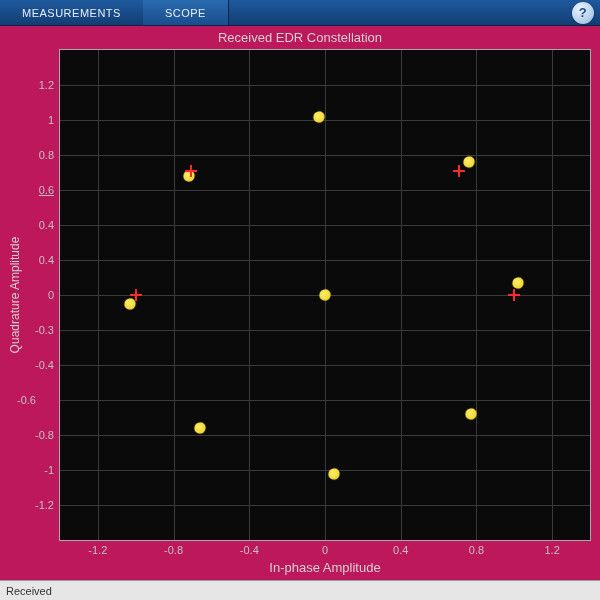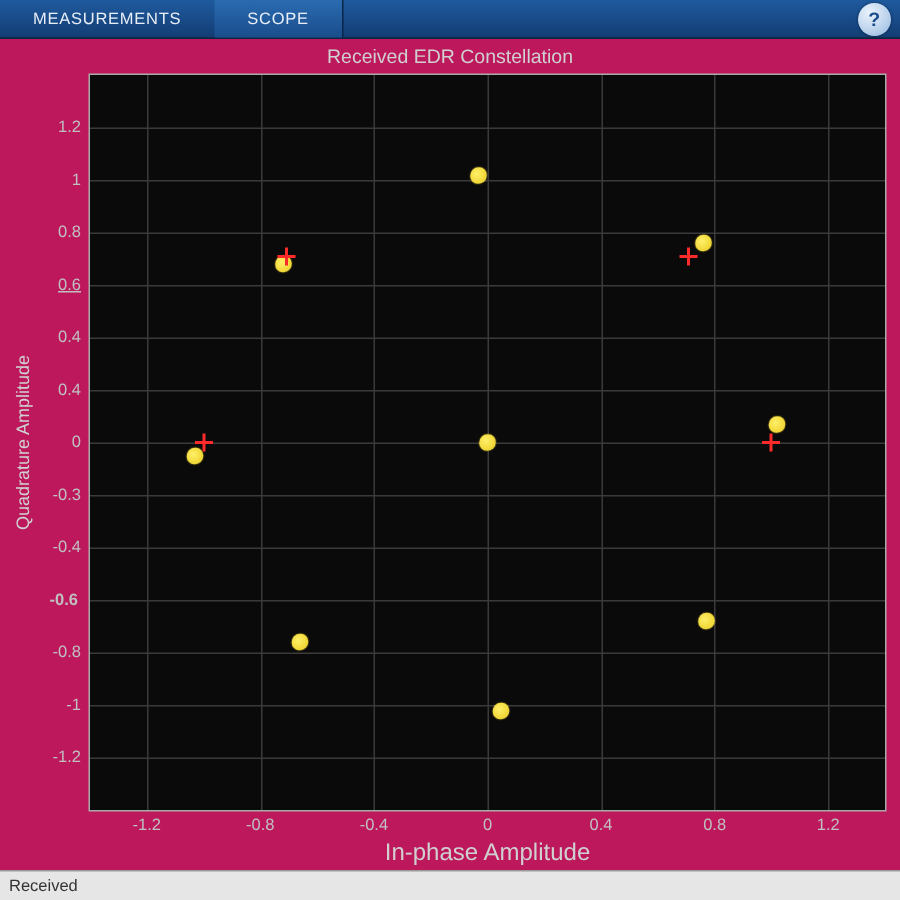--- a/index.html
+++ b/index.html
@@ -85,21 +85,21 @@
     color: #c0c0c0;
     font-size: 11px;
     transform: translateY(-50%);
     text-align: right;
   }
   .axis-label-x {
     position: absolute;
     left: 50%;
     transform: translateX(-50%);
     color: #d0d0d0;
-    font-size: 16px;
+    font-size: 13px;
   }
   .axis-label-y {
     position: absolute;
     transform: translate(-50%, -50%) rotate(-90deg);
     color: #d0d0d0;
     font-size: 12px;
     white-space: nowrap;
   }
   .cluster {
     position: absolute;
@@ -185,21 +185,21 @@
 <div class="tick-label-x" style="left: 97.8571px; top: 518px;">-1.2</div>
     <div class="tick-label-x" style="left: 173.571px; top: 518px;">-0.8</div>
     <div class="tick-label-x" style="left: 249.286px; top: 518px;">-0.4</div>
     <div class="tick-label-x" style="left: 325px; top: 518px;">0</div>
     <div class="tick-label-x" style="left: 400.714px; top: 518px;">0.4</div>
     <div class="tick-label-x" style="left: 476.429px; top: 518px;">0.8</div>
     <div class="tick-label-x" style="left: 552.143px; top: 518px;">1.2</div>
     <div class="tick-label-y" style="right: 546px; top: 479px;">-1.2</div>
     <div class="tick-label-y" style="right: 546px; top: 444px;">-1</div>
     <div class="tick-label-y" style="right: 546px; top: 409px;">-0.8</div>
-    <div class="tick-label-y" style="right: 548px; top: 374px; font-weight: bold;">-0.6</div>
+    <div class="tick-label-y" style="right: 564px; top: 374px;">-0.6</div>
     <div class="tick-label-y" style="right: 546px; top: 339px;">-0.4</div>
     <div class="tick-label-y" style="right: 546px; top: 304px;">-0.3</div>
     <div class="tick-label-y" style="right: 546px; top: 269px;">0</div>
     <div class="tick-label-y" style="right: 546px; top: 234px;">0.4</div>
     <div class="tick-label-y" style="right: 546px; top: 199px;">0.4</div>
     <div class="tick-label-y" style="right: 546px; top: 164px; text-decoration: underline;">0.6</div>
     <div class="tick-label-y" style="right: 546px; top: 129px;">0.8</div>
     <div class="tick-label-y" style="right: 546px; top: 94px;">1</div>
     <div class="tick-label-y" style="right: 546px; top: 59px;">1.2</div>
   </div>

